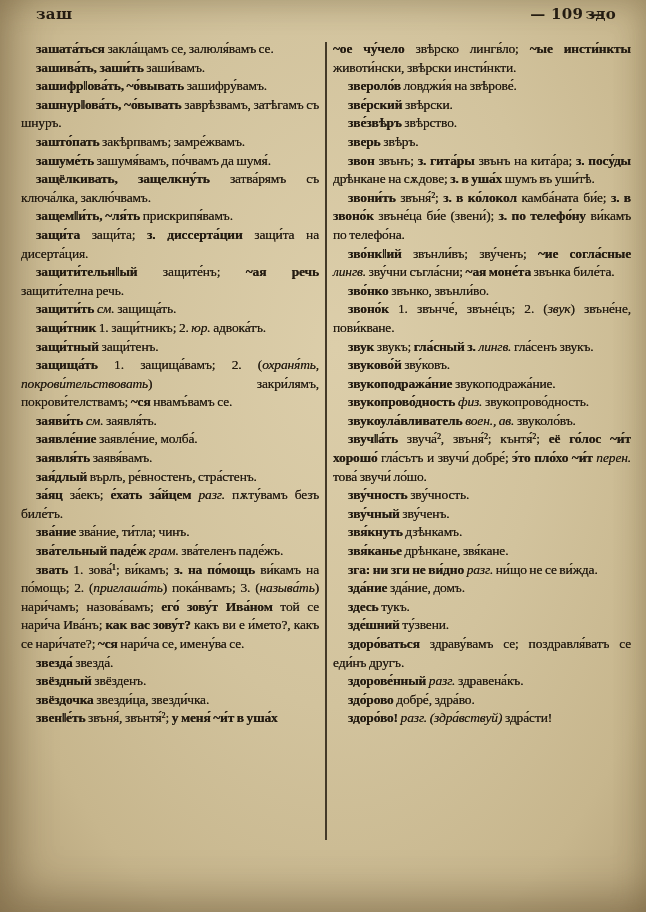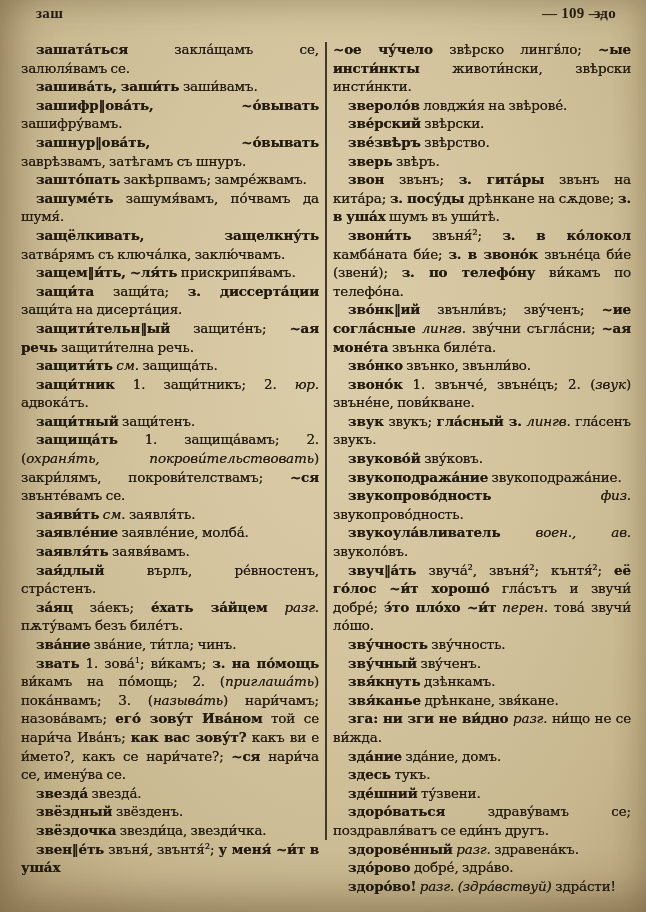--- a/index.html
+++ b/index.html
@@ -7,32 +7,33 @@
     width:646px;height:912px;overflow:hidden;position:relative;
     background:radial-gradient(ellipse at 52% 38%, #dcceaa 0%, #d2c39d 45%, #c7b68d 78%, #b3a078 100%);
     font-family:"DejaVu Serif","Liberation Serif",serif;
     color:#241c12;
   }
   .vignette{position:absolute;inset:0;pointer-events:none;
     box-shadow:inset 14px -16px 42px rgba(70,50,20,.38), inset -8px 10px 26px rgba(95,75,40,.18);}
   .header{
     position:absolute;top:5px;left:36px;right:30px;height:20px;
     display:flex;justify-content:space-between;align-items:baseline;
-    font-weight:bold;font-size:15px;letter-spacing:.3px;font-family:Liberation Serif, serif;
+    font-weight:bold;font-size:15px;letter-spacing:.3px;
   }
   .header .pageno{position:absolute;left:0;right:12px;text-align:right;font-weight:bold;}
   .cols{position:absolute;top:40px;left:21px;width:610px;display:flex;}
   .col{width:298px;}
   .col.left{margin-right:14px;}
   .divider{position:absolute;top:42px;left:325px;width:1.5px;height:798px;background:#443a28;}
   p.entry{
     margin:0;text-indent:15px;text-align:justify;
     font-size:13.5px;line-height:18.6px;
     letter-spacing:-0.15px;word-spacing:-0.6px;
     text-shadow:0 0 .4px rgba(36,28,18,.85);
+    font-family:Liberation Serif, serif;
   }
   p.entry.cont{text-indent:0;}
   .hw{font-weight:700;}
   .it{font-style:italic;}
 </style>
 </head>
 <body>
 
 <div class="vignette"></div>
 
@@ -52,27 +53,28 @@
       <p class="entry"><span class="hw">зашнур‖ова́ть, ~о́вывать</span><span class="tx"> заврѣзвамъ, затѣгамъ съ шнуръ.</span></p>
       <p class="entry"><span class="hw">зашто́пать</span><span class="tx"> закѣрпвамъ; замре́жвамъ.</span></p>
       <p class="entry"><span class="hw">зашуме́ть</span><span class="tx"> зашумя́вамъ, по́чвамъ да шумя́.</span></p>
       <p class="entry"><span class="hw">защёлкивать, защелкну́ть</span><span class="tx"> затва́рямъ съ ключа́лка, заклю́чвамъ.</span></p>
       <p class="entry"><span class="hw">защем‖и́ть, ~ля́ть</span><span class="tx"> прискрипя́вамъ.</span></p>
       <p class="entry"><span class="hw">защи́та</span><span class="tx"> защи́та; </span><span class="hw">з. диссерта́ции</span><span class="tx"> защи́та на дисерта́ция.</span></p>
       <p class="entry"><span class="hw">защити́тельн‖ый</span><span class="tx"> защите́нъ; </span><span class="hw">~ая речь</span><span class="tx"> защити́телна речь.</span></p>
       <p class="entry"><span class="hw">защити́ть</span><span class="it"> см.</span><span class="tx"> защища́ть.</span></p>
       <p class="entry"><span class="hw">защи́тник</span><span class="tx"> 1. защи́тникъ; 2. </span><span class="it">юр.</span><span class="tx"> адвока́тъ.</span></p>
       <p class="entry"><span class="hw">защи́тный</span><span class="tx"> защи́тенъ.</span></p>
-      <p class="entry"><span class="hw">защища́ть</span><span class="tx"> 1. защища́вамъ; 2. (</span><span class="it">охраня́ть, покрови́тельствовать</span><span class="tx">) закри́лямъ, покрови́телствамъ; </span><span class="hw">~ся</span><span class="tx"> звънте́вамъ се.</span></p>
+      <p class="entry"><span class="hw">защища́ть</span><span class="tx"> 1. защища́вамъ; 2. (</span><span class="it">охраня́ть, покрови́тельствовать</span><span class="tx">) закри́лямъ, покрови́телствамъ; </span><span class="hw">~ся</span><span class="tx"> нвамъ́вамъ се.</span></p>
       <p class="entry"><span class="hw">заяви́ть</span><span class="it"> см.</span><span class="tx"> заявля́ть.</span></p>
       <p class="entry"><span class="hw">заявле́ние</span><span class="tx"> заявле́ние, молба́.</span></p>
       <p class="entry"><span class="hw">заявля́ть</span><span class="tx"> заявя́вамъ.</span></p>
       <p class="entry"><span class="hw">зая́длый</span><span class="tx"> върлъ, ре́вностенъ, стра́стенъ.</span></p>
       <p class="entry"><span class="hw">за́яц</span><span class="tx"> за́екъ; </span><span class="hw">е́хать за́йцем</span><span class="it"> разг.</span><span class="tx"> пѫту́вамъ безъ биле́тъ.</span></p>
       <p class="entry"><span class="hw">зва́ние</span><span class="tx"> зва́ние, ти́тла; чинъ.</span></p>
+      <p class="entry"><span class="hw">зва́тельный паде́ж</span><span class="it"> грам.</span><span class="tx"> зва́теленъ паде́жъ.</span></p>
       <p class="entry"><span class="hw">звать</span><span class="tx"> 1. зова́¹; ви́камъ; </span><span class="hw">з. на по́мощь</span><span class="tx"> ви́камъ на по́мощь; 2. (</span><span class="it">приглаша́ть</span><span class="tx">) пока́нвамъ; 3. (</span><span class="it">называ́ть</span><span class="tx">) нари́чамъ; назова́вамъ; </span><span class="hw">его́ зову́т Ива́ном</span><span class="tx"> той се нари́ча Ива́нъ; </span><span class="hw">как вас зову́т?</span><span class="tx"> какъ ви е и́мето?, какъ се нари́чате?; </span><span class="hw">~ся</span><span class="tx"> нари́ча се, имену́ва се.</span></p>
       <p class="entry"><span class="hw">звезда́</span><span class="tx"> звезда́.</span></p>
       <p class="entry"><span class="hw">звёздный</span><span class="tx"> звёзденъ.</span></p>
       <p class="entry"><span class="hw">звёздочка</span><span class="tx"> звезди́ца, звезди́чка.</span></p>
       <p class="entry"><span class="hw">звен‖е́ть</span><span class="tx"> звъня́, звънтя́²; </span><span class="hw">у меня́ ~и́т в уша́х</span></p>
     </div>
   <div class="col right">
       <p class="entry cont"><span class="hw">~ое чу́чело</span><span class="tx"> звѣрско лингв́ло; </span><span class="hw">~ые инсти́нкты</span><span class="tx"> животи́нски, звѣрски инсти́нкти.</span></p>
       <p class="entry"><span class="hw">звероло́в</span><span class="tx"> ловджи́я на звѣрове́.</span></p>
       <p class="entry"><span class="hw">зве́рский</span><span class="tx"> звѣрски.</span></p>

